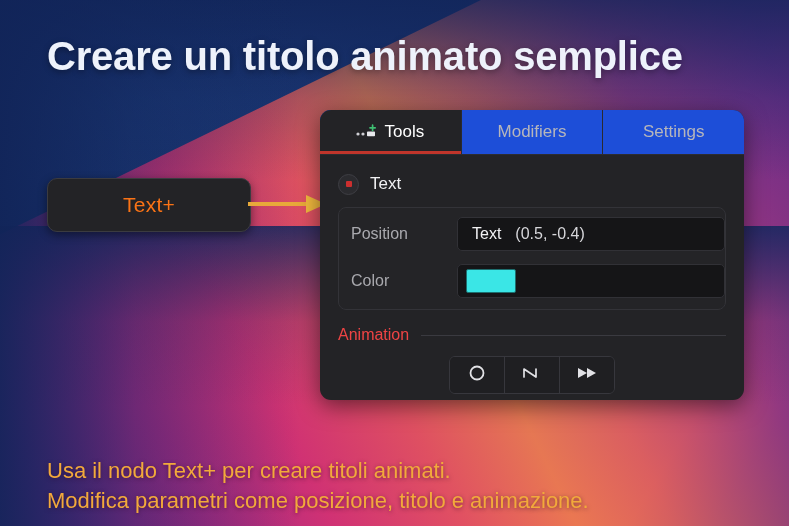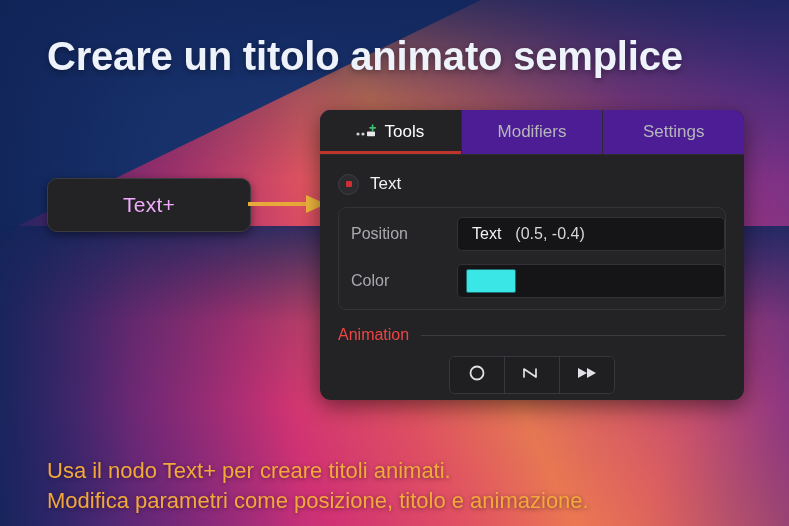--- a/index.html
+++ b/index.html
@@ -80,36 +80,36 @@
   
   .node{
     position:absolute;left:47px;top:178px;width:202px;height:52px;
     background:#232326;
     border:1.5px solid #3b3b40;
     border-radius:10px;
     display:flex;align-items:center;justify-content:center;
     box-shadow:0 3px 10px rgba(0,0,0,0.45);
   }
   .node-label{
-    color:#f0abfc;font-size:21px;letter-spacing:0.2px;
+    color:#f97316;font-size:21px;letter-spacing:0.2px;
   }
 
   
   .connector{position:absolute;left:248px;top:192px;width:78px;height:24px;}
 
   
   .panel{
     position:absolute;left:320px;top:110px;width:424px;height:290px;
     background:#232326;
     border-radius:11px;
     box-shadow:0 6px 22px rgba(0,0,0,0.5);
     overflow:hidden;
   }
   .tabbar{
-    display:flex;height:44px;background:#4c1d95;
+    display:flex;height:44px;background:#1d4ed8;
     border-bottom:1px solid #2c2c30;
   }
   .tab{
     flex:1;display:flex;align-items:center;justify-content:center;gap:5px;
     font-size:17px;color:#b6b6bb;position:relative;
     border-right:1px solid #2a2a2e;
   }
   .tab:last-child{border-right:none;}
   .tab.active{color:#ffffff;background:#232326;}
   .tab.active::after{

